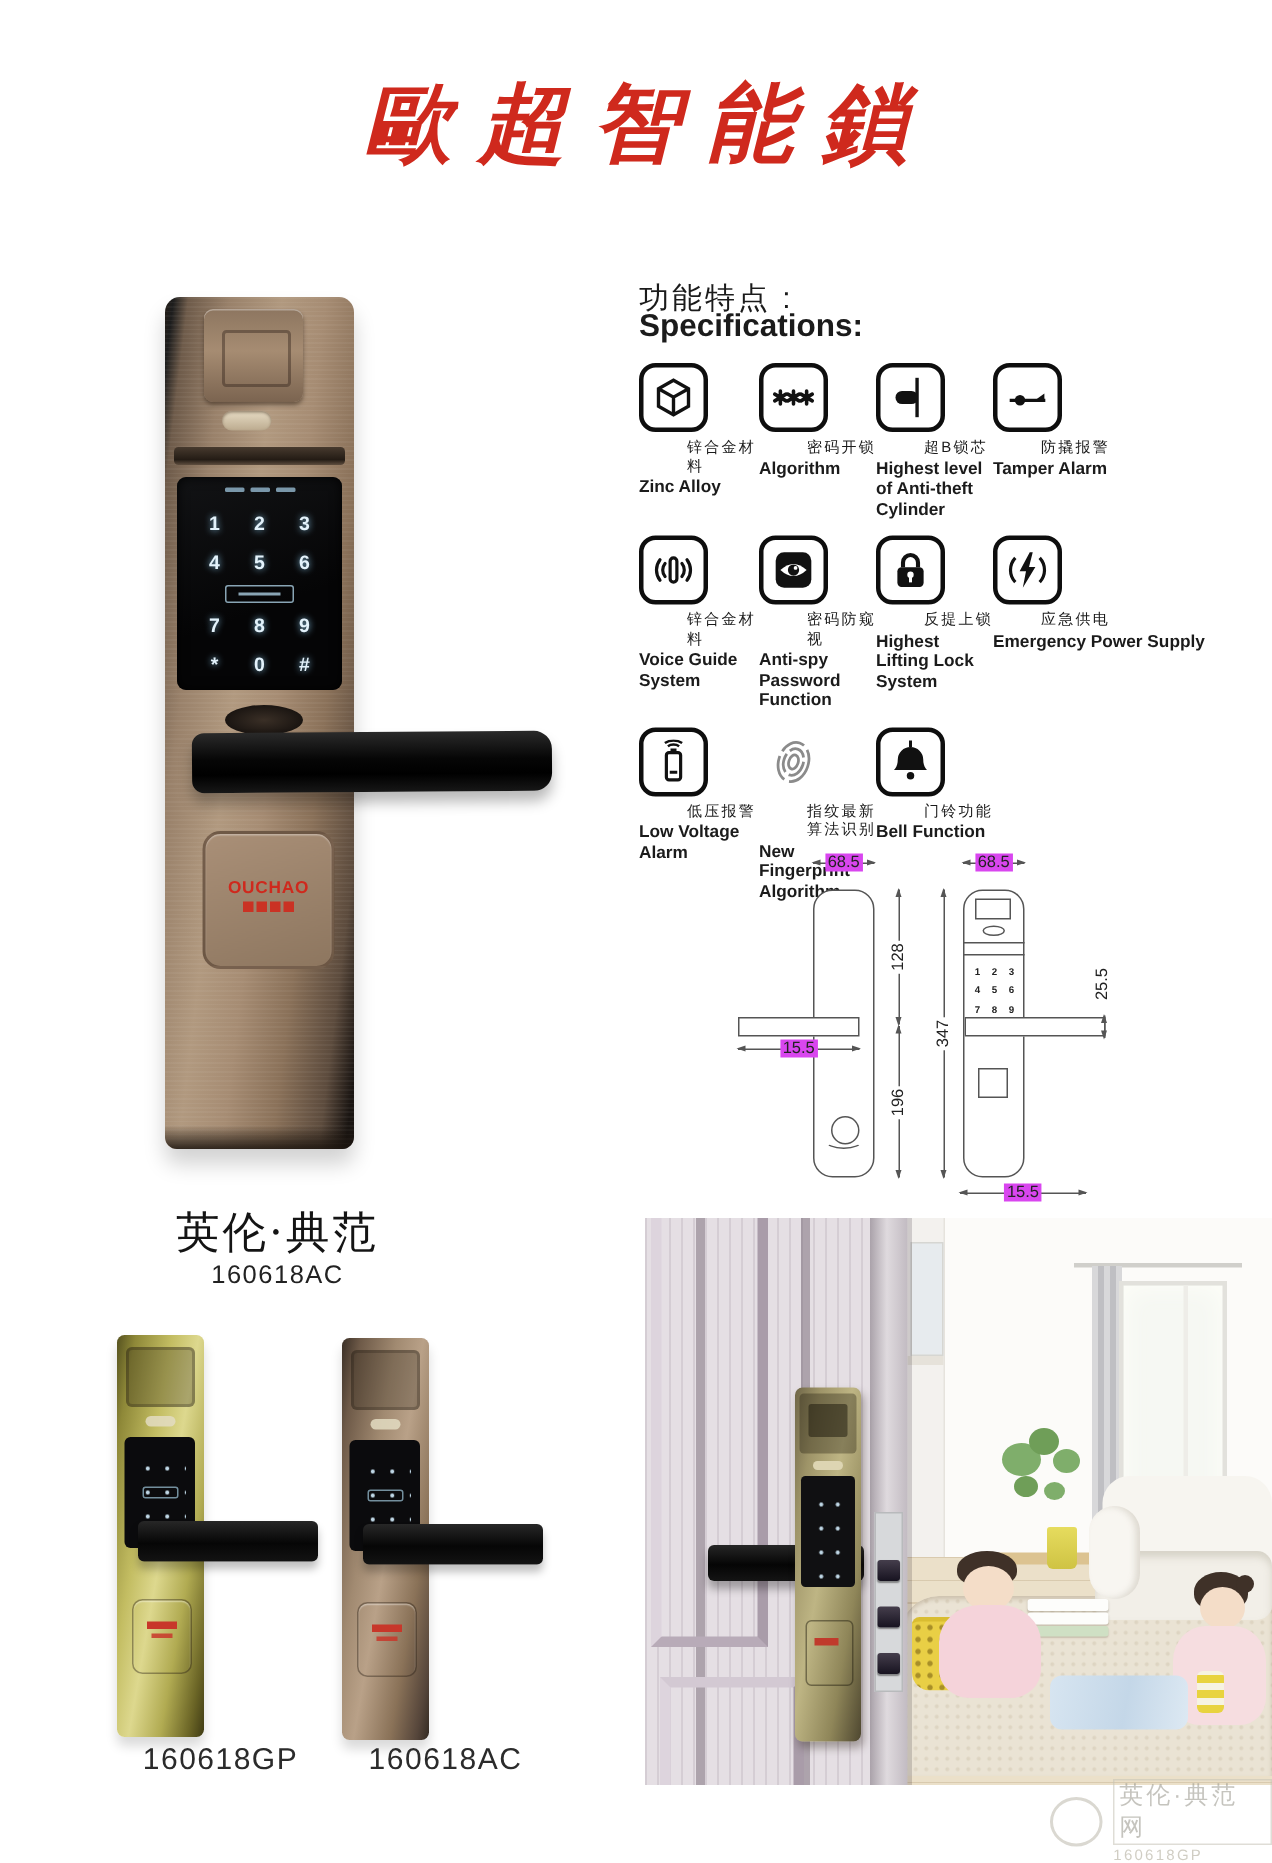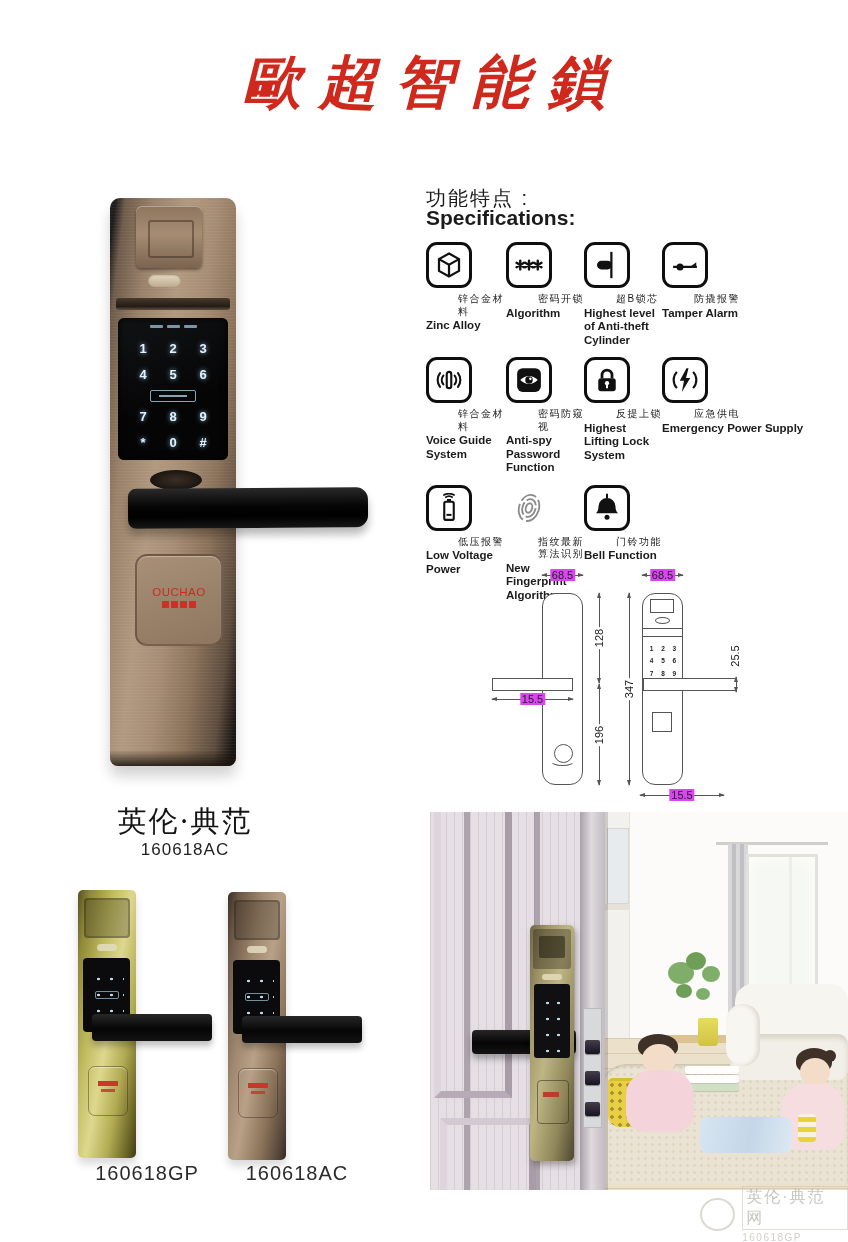--- a/index.html
+++ b/index.html
@@ -40,21 +40,21 @@
     display:flex;align-items:center;justify-content:center;}
   .ml-slot i{display:block;width:28px;height:2px;background:rgba(170,205,225,.8);}
   .ml-mount{position:absolute;left:42px;top:272px;width:52px;height:20px;border-radius:50%;
     background:radial-gradient(#3a2f26,#181310 75%);}
   .ml-handle{position:absolute;left:20px;top:290px;width:240px;height:40px;border-radius:8px 12px 12px 8px;
     background:linear-gradient(180deg,#2a2a2a,#060606 45%,#000 70%,#171717);
     box-shadow:0 7px 9px rgba(0,0,0,.28);transform:rotate(-.4deg);}
   .ml-logo{position:absolute;left:25px;top:356px;width:84px;height:88px;border-radius:12px;
     border:2px solid rgba(80,60,45,.55);background:linear-gradient(160deg,#a98f77,#8d765f);
     box-shadow:inset 0 1px 1px rgba(255,255,255,.35);text-align:center;}
-  .ml-logo-text{margin-top:30px;font-size:11.5px;font-weight:normal;letter-spacing:.5px;color:#cf291d;}
+  .ml-logo-text{margin-top:30px;font-size:11.5px;font-weight:bold;letter-spacing:.5px;color:#cf291d;}
   .ml-logo-blocks{margin-top:3px;display:flex;justify-content:center;gap:2px;}
   .ml-logo-blocks i{display:block;width:7px;height:7px;background:#cf291d;opacity:.9;}
 
   
   .h-cn{position:absolute;left:426px;top:185px;font-size:20px;font-weight:normal;letter-spacing:2px;}
   .h-en{position:absolute;left:426px;top:206px;font-size:21px;font-weight:bold;}
   .specs-grid{position:absolute;left:426px;top:242px;width:392px;display:grid;
     grid-template-columns:80px 78px 78px 156px;row-gap:10px;}
   .spec-item{display:flex;flex-direction:column;align-items:flex-start;}
   .ibox{width:46px;height:46px;box-sizing:border-box;border:3px solid #0e0e0e;border-radius:11px;
@@ -376,21 +376,21 @@
         <svg viewBox="0 0 24 24" width="30" height="30">
             <rect x="8.2" y="7" width="7.6" height="14.5" rx="1.4" fill="none" stroke="#111" stroke-width="1.7"></rect>
             <rect x="10.4" y="4.8" width="3.2" height="2.2" fill="#111"></rect>
             <path d="M9 3.6 a4.4 3.4 0 0 1 6 0" fill="none" stroke="#111" stroke-width="1.3"></path>
             <path d="M7.4 1.9 a6.8 5.2 0 0 1 9.2 0" fill="none" stroke="#111" stroke-width="1.3"></path>
             <line x1="10" y1="17.5" x2="14" y2="17.5" stroke="#111" stroke-width="1.6"></line>
           </svg>
       </div>
       <div class="slab">
           <span class="s-cn">低压报警</span>
-          <span class="s-en">Low Voltage Power</span>
+          <span class="s-en">Low Voltage Alarm</span>
         </div>
     </div>
 
     <div class="spec-item">
       <div class="ibox noborder">
         <svg viewBox="0 0 24 24" width="34" height="34">
             <g fill="none" stroke="#8b8b8b" stroke-width="1.3" transform="rotate(18 12 12)">
               <ellipse cx="12" cy="12" rx="2.2" ry="3.4"></ellipse>
               <ellipse cx="12" cy="12" rx="4.6" ry="6.4" stroke-dasharray="9 2"></ellipse>
               <ellipse cx="12" cy="12" rx="7" ry="9.4" stroke-dasharray="12 2.5"></ellipse>

